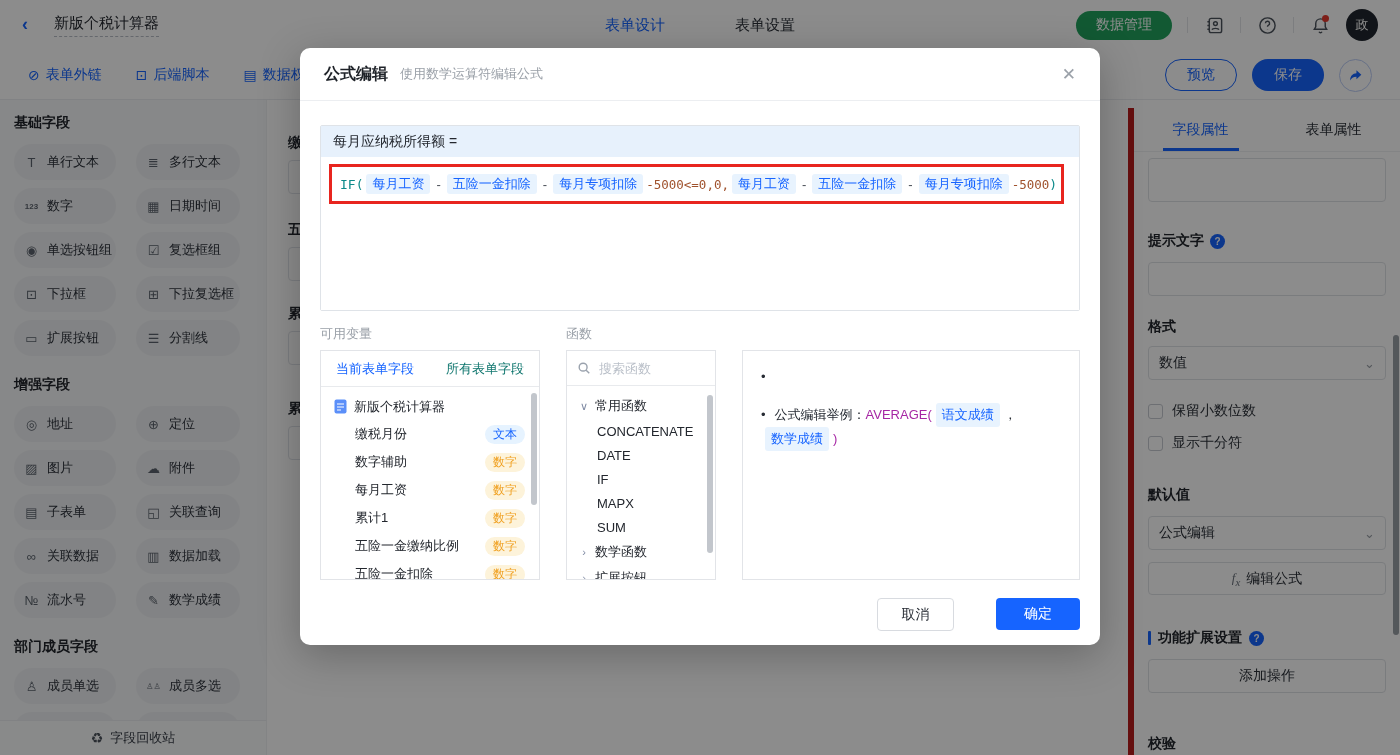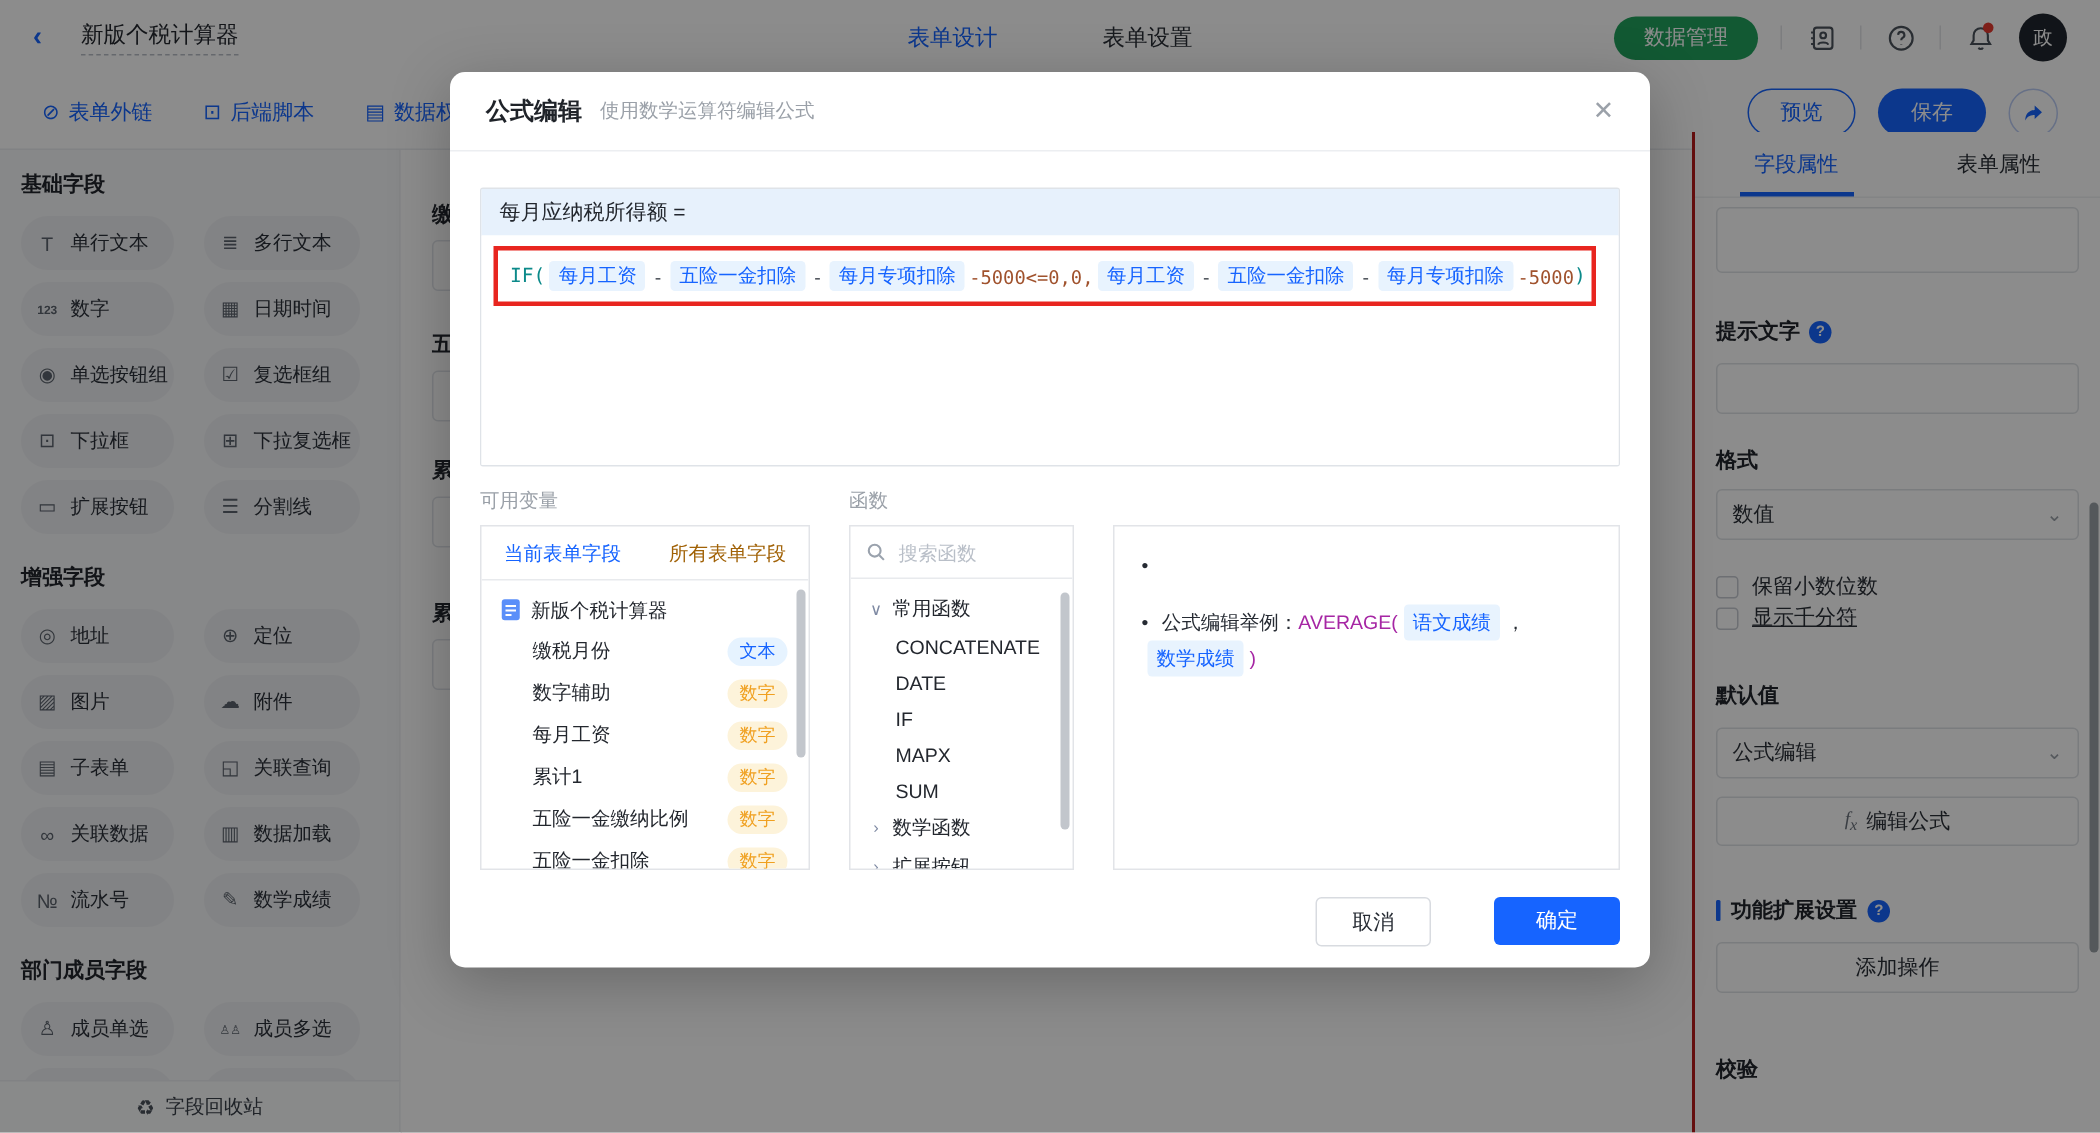--- a/index.html
+++ b/index.html
@@ -41,21 +41,21 @@
   .sb-pill .ic.tiny { font-size:8px; font-weight:bold; letter-spacing:0; }
   .sidebar-footer { position:absolute; left:0; bottom:0; width:267px; height:35px; background:#fafbfc; border-top:1px solid #ecedf0; border-right:1px solid #eef0f2; display:flex; align-items:center; justify-content:center; gap:7px; font-size:13px; color:#3a4049; z-index:2; }
   .recycle-ic { font-size:14px; color:#4b525b; }
 
   
   .canvas { position:absolute; top:100px; left:268px; right:272px; bottom:0; background:#fff; overflow:hidden; }
   .cv-label { position:absolute; left:20px; font-size:14px; font-weight:bold; color:#23272e; white-space:nowrap; }
   .cv-box { position:absolute; left:20px; width:560px; height:34px; border:1px solid #e1e4e9; border-radius:4px; background:#fff; }
 
   
-  .rpanel { position:absolute; top:88px; right:0; width:272px; bottom:0; background:#fff; border-left:2px solid #b91c1c; padding:0 14px; }
+  .rpanel { position:absolute; top:108px; right:0; width:272px; bottom:0; background:#fff; border-left:6px solid #b91c1c; padding:0 14px; }
   .rp-tabs { height:44px; display:flex; border-bottom:1px solid #eef0f2; margin:0 -14px; }
   .rp-tab { flex:1; display:flex; align-items:center; justify-content:center; font-size:14px; color:#2b3038; position:relative; cursor:pointer; }
   .rp-tab.active { color:var(--blue); }
   .rp-tab.active::after { content:""; position:absolute; bottom:0; left:50%; transform:translateX(-50%); width:76px; height:3px; background:var(--blue); }
   .rp-box { margin-top:6px; height:44px; border:1px solid #dfe2e6; border-radius:4px; background:#fff; }
   .rp-label { margin-top:30px; font-size:14px; font-weight:bold; color:#22262c; display:flex; align-items:center; gap:6px; }
   .q-ic { width:15px; height:15px; border-radius:50%; background:var(--blue); color:#fff; font-size:10px; font-weight:bold; display:inline-flex; align-items:center; justify-content:center; }
   .rp-input { margin-top:12px; height:34px; border:1px solid #dfe2e6; border-radius:4px; background:#fff; }
   .rp-select { margin-top:10px; height:34px; border:1px solid #dfe2e6; border-radius:4px; display:flex; align-items:center; padding:0 10px; font-size:14px; color:#2b3038; position:relative; cursor:pointer; }
   .rp-select .chev { margin-left:auto; color:#9aa0a8; font-size:13px; }
@@ -84,21 +84,21 @@
   .tk-func { color:var(--teal); font-family:"DejaVu Sans Mono",monospace; font-size:13px; }
   .tk-chip { background:#e8f3fe; color:var(--blue); font-size:13px; padding:1px 6px; border-radius:3px; margin:0 3px; }
   .tk-op { color:#4a4f57; font-size:13px; margin:0 3px; }
   .tk-num { color:var(--numc); font-family:"DejaVu Sans Mono",monospace; font-size:12.5px; }
 
   .panels-row { display:flex; gap:26px; margin-top:14px; }
   .col-label { font-size:13px; color:#9aa0a8; height:20px; margin-bottom:5px; }
   .panel { border:1px solid #e2e4e8; background:#fff; height:230px; position:relative; overflow:hidden; }
   .col-vars { width:220px; } .col-fns { width:150px; } .col-help { flex:1; }
   .v-tabs { height:36px; display:flex; align-items:center; justify-content:space-between; padding:0 15px; border-bottom:1px solid #e8eaed; font-size:13px; }
-  .v-tab { cursor:pointer; color:#a16207; }
+  .v-tab { cursor:pointer; color:#0f766e; }
   .v-tab.active { color:var(--blue); }
   .v-list { padding:6px 0 0; }
   .v-form-row { height:27px; display:flex; align-items:center; gap:7px; padding-left:13px; font-size:13px; color:#23272e; }
   .doc-ic svg { width:13px; height:15px; display:block; }
   .v-item { height:28px; display:flex; align-items:center; padding:0 14px 0 34px; font-size:13px; color:#23272e; cursor:pointer; }
   .v-badge { margin-left:auto; font-size:12px; padding:1px 8px; border-radius:10px; }
   .v-badge.text { color:var(--blue); background:#e6f3ff; }
   .v-badge.num { color:var(--orange); background:#fdf3da; }
   .scroll-thumb { position:absolute; right:2px; width:6px; border-radius:3px; background:#c2c6cc; }
 
@@ -320,21 +320,21 @@
       <span>格式</span>
     </div>
   <div class="rp-select">
     <span>数值</span>
       <span class="chev">⌄</span>
   </div>
   <div class="cb-row" style="margin-top:22px;">
     <span class="cb"></span>
     <span>保留小数位数</span>
   </div>
-  <div class="cb-row" style="margin-top:3px;text-decoration:underline;">
+  <div class="cb-row" style="margin-top:14px;">
     <span class="cb"></span>
     <span>显示千分符</span>
   </div>
   <div class="rp-label" style="margin-top:34px;">
       <span>默认值</span>
     </div>
   <div class="rp-select" style="margin-top:12px;">
     <span>公式编辑</span>
       <span class="chev">⌄</span>
   </div>

